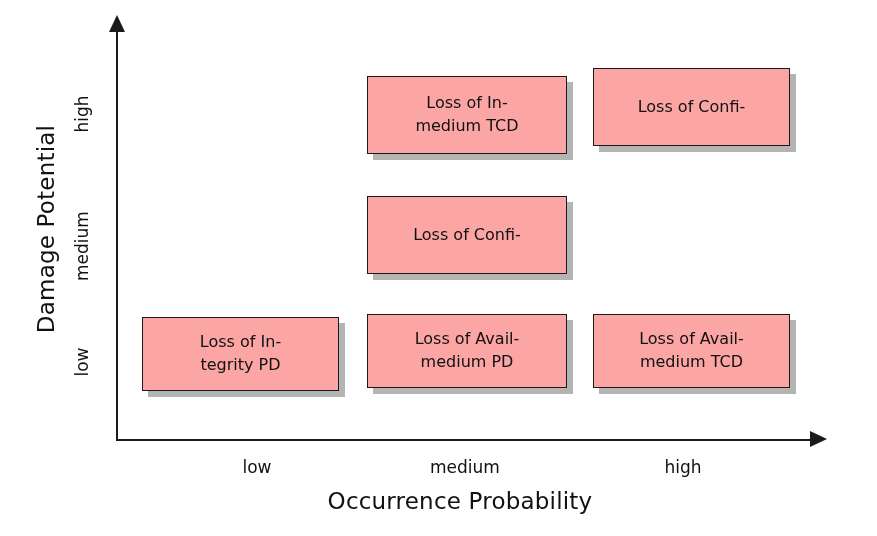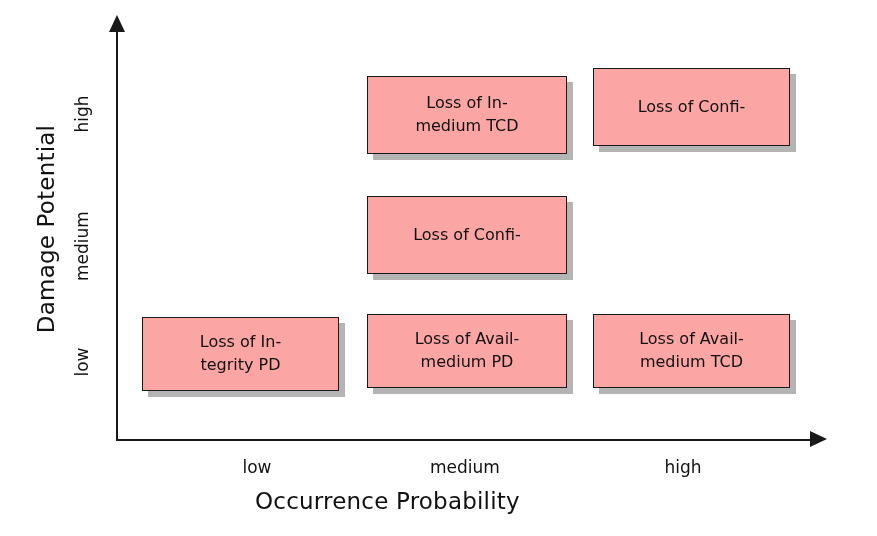--- a/index.html
+++ b/index.html
@@ -62,24 +62,24 @@
     width: 240px;
     text-align: center;
     transform: rotate(-90deg);
     font-size: 23px;
     color: #111111;
     white-space: nowrap;
     letter-spacing: 0.2px;
   }
   #x-axis-title {
     position: absolute;
-    left: 255px;
+    left: 240px;
     top: 488px;
     width: 440px;
-    text-align: left;
+    text-align: center;
     font-size: 23px;
     color: #111111;
     white-space: nowrap;
     letter-spacing: 0.2px;
   }
 
   
   .y-tick {
     position: absolute;
     left: 0;

